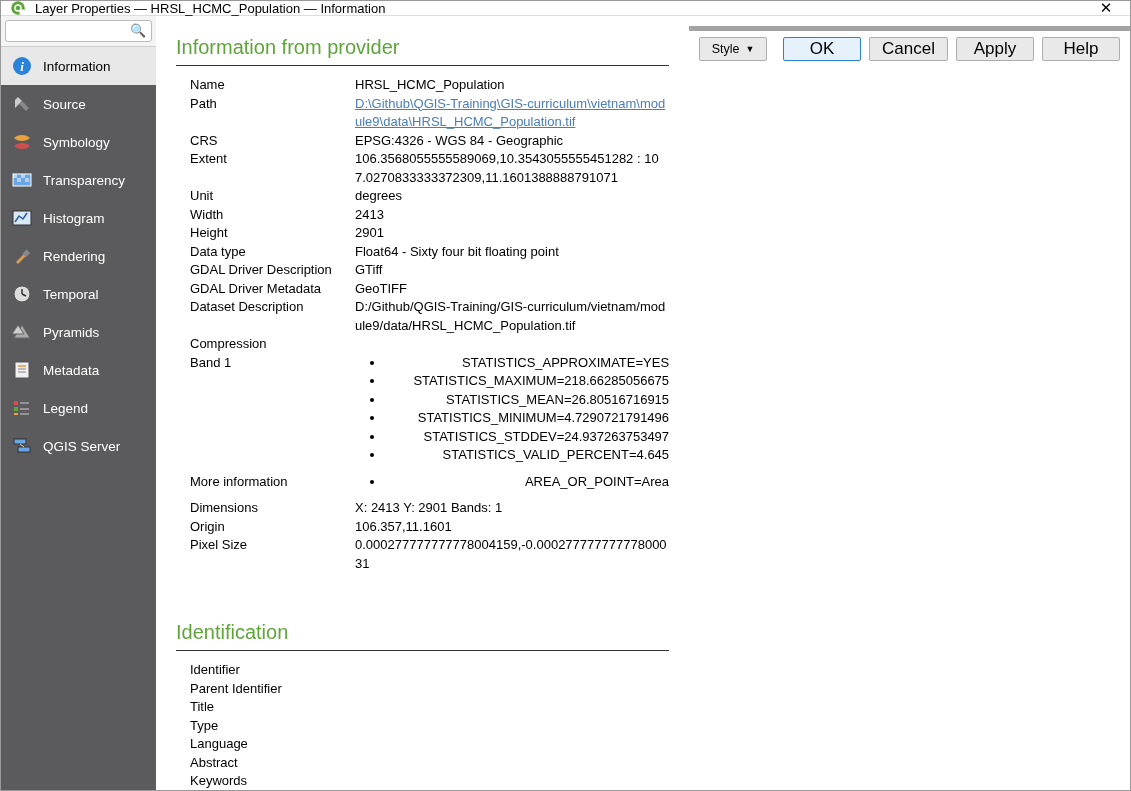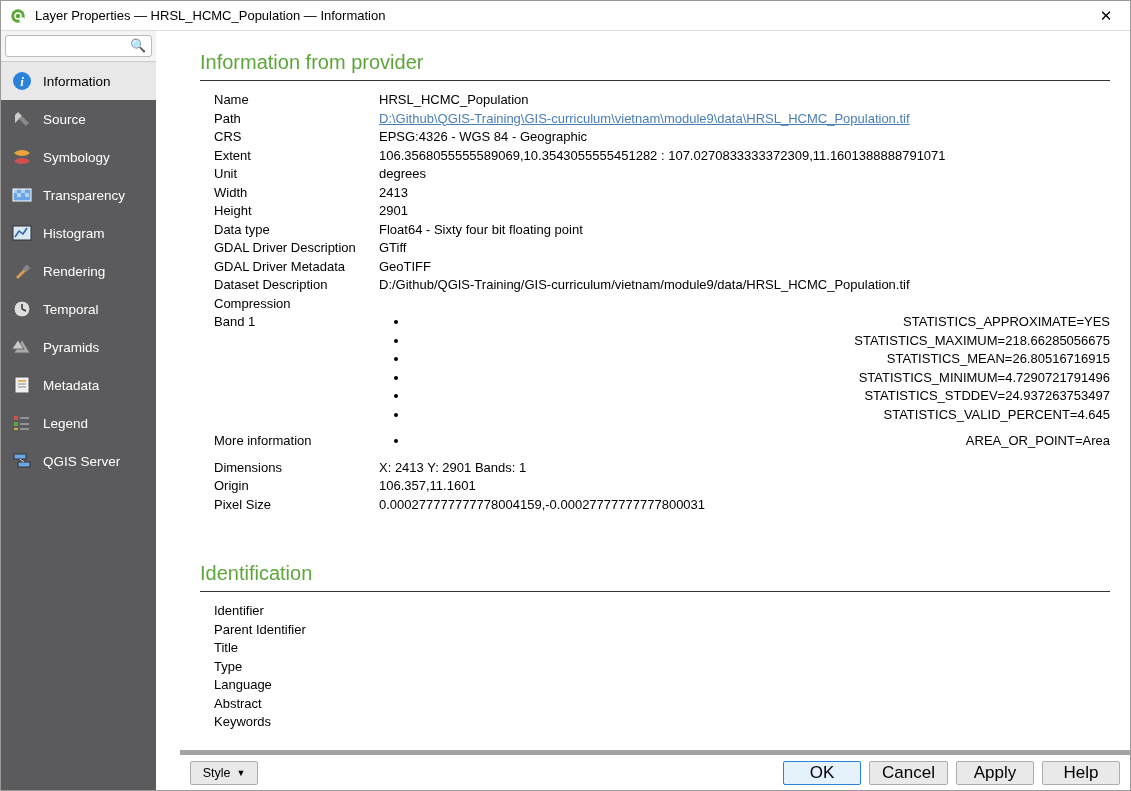--- a/index.html
+++ b/index.html
@@ -8,21 +8,21 @@
     font-size: 13px;
     background: #fff;
     width: 1131px;
     height: 791px;
     overflow: hidden;
     border: 1px solid #999;
     display: flex;
     flex-direction: column;
   }
   .titlebar {
-    height: 30px;
+    height: 15px;
     display: flex;
     align-items: center;
     padding: 0 8px;
     border-bottom: 1px solid #ddd;
   }
   .titlebar .qgis-icon {
     width: 18px; height: 18px;
     margin-right: 8px;
   }
   .titlebar .title { flex: 1; font-size: 13px; color: #000; }
@@ -75,23 +75,21 @@
     color: #000;
   }
   .nav-item .ico {
     width: 22px; height: 22px;
     margin-right: 10px;
     display: flex; align-items: center; justify-content: center;
   }
   .content-wrap {
     flex: 1;
     display: flex;
-    flex-direction: column;
     overflow: hidden;
-    padding-left: 24px;
   }
   .content {
     flex: 1;
     overflow-y: scroll;
     padding: 12px 20px;
     position: relative;
   }
   .section-title {
     color: #5ea53a;
     font-size: 20px;

